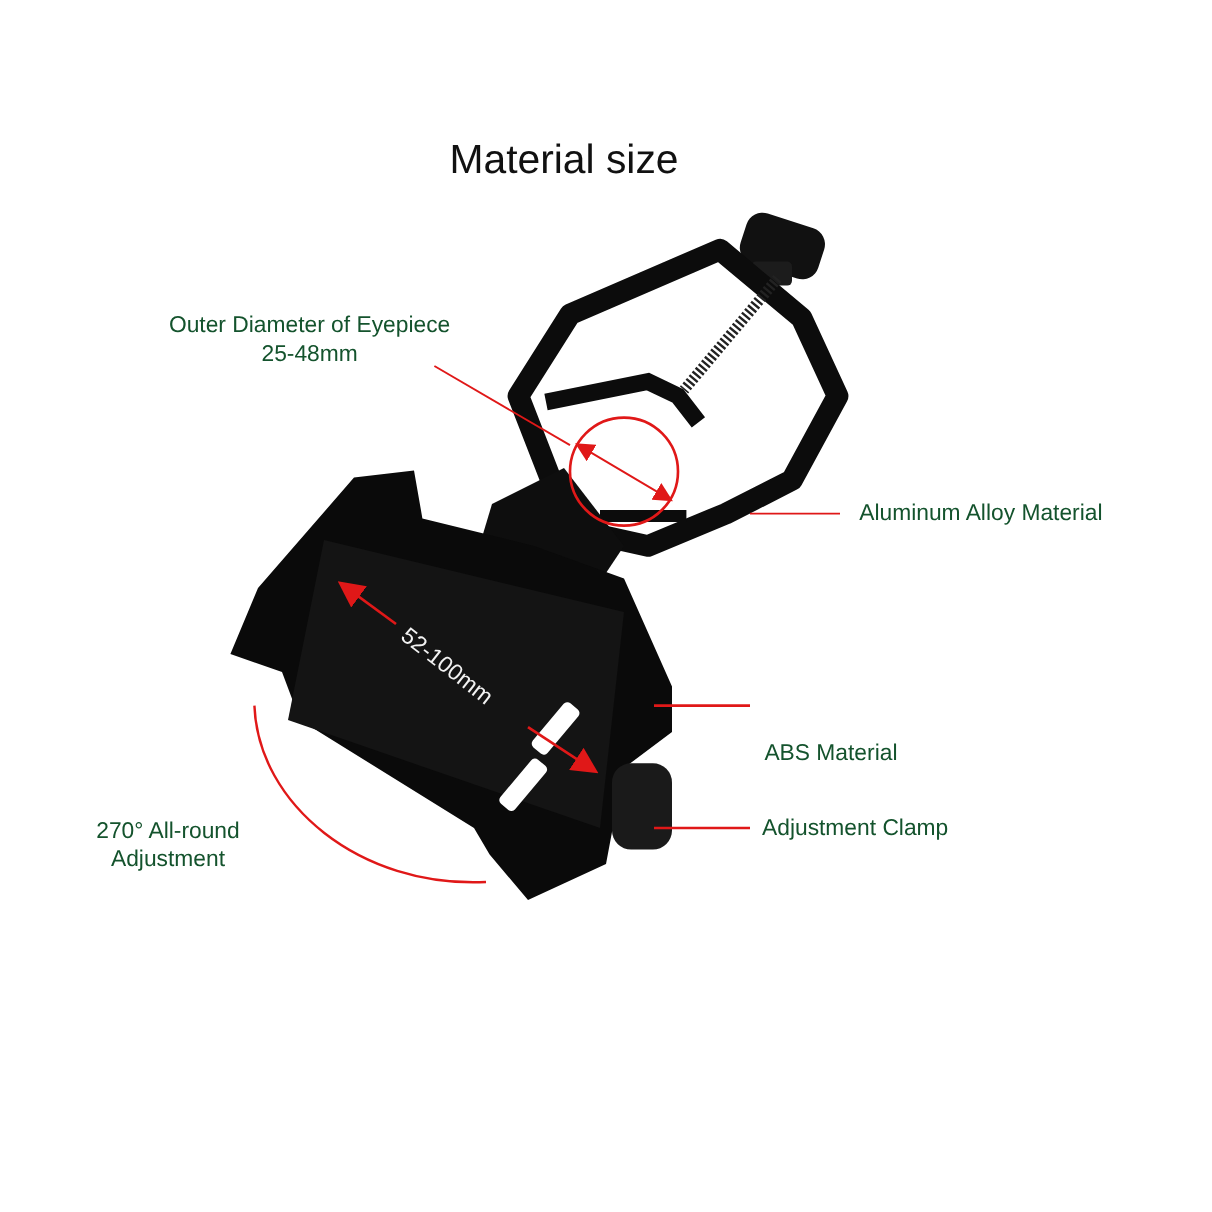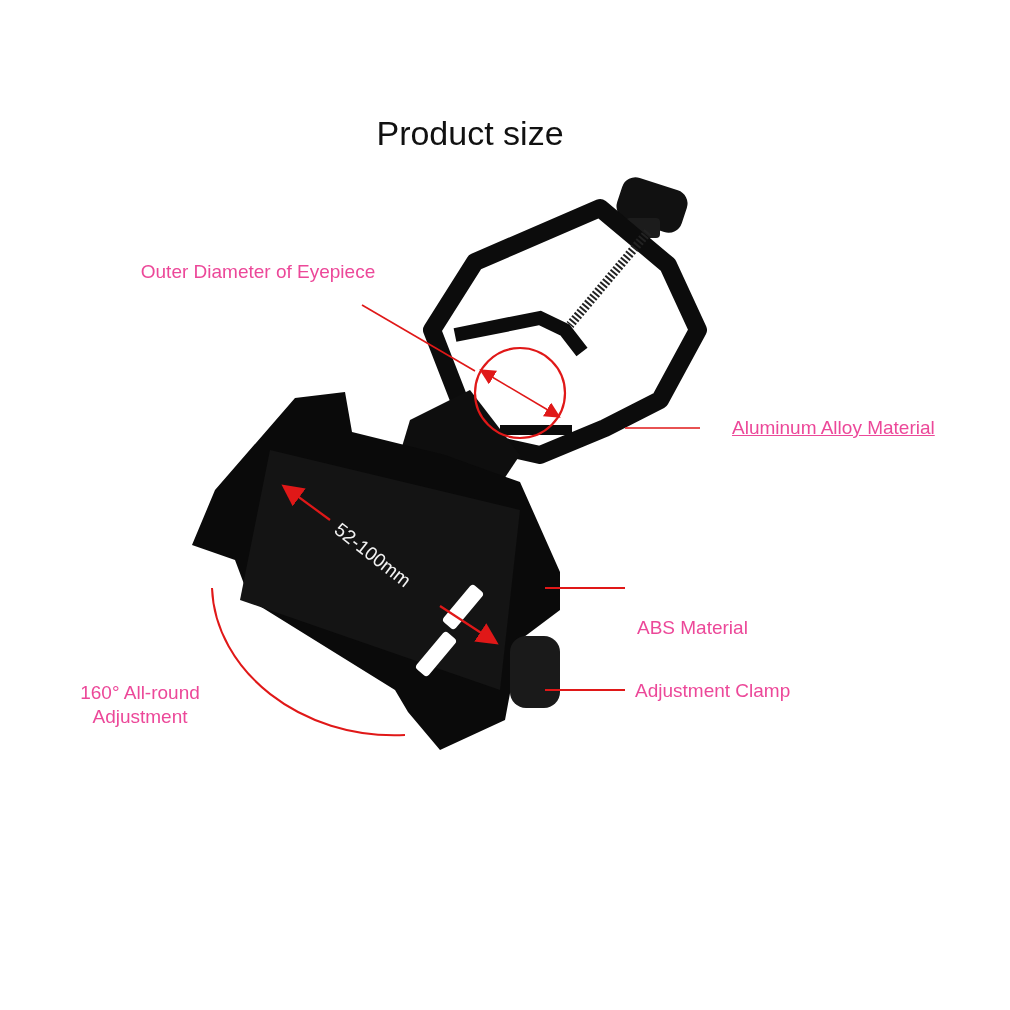--- a/index.html
+++ b/index.html
@@ -1,25 +1,25 @@
 <!DOCTYPE html>
 <html><head>
 <meta charset="utf-8">
 <style>
   html,body{margin:0;padding:0;background:#ffffff;}
   body{width:1010px;height:1010px;position:relative;overflow:hidden;font-family:"Liberation Sans",sans-serif;color:#111;}
   .title{position:absolute;left:0;width:940px;top:114px;text-align:center;font-size:34px;color:#111;}
-  .lbl{position:absolute;font-size:19px;color:#ec4899;line-height:24px;white-space:nowrap;}
+  .lbl{position:absolute;font-size:19px;color:#14532d;line-height:24px;white-space:nowrap;}
   .center{text-align:center;}
   svg.art{position:absolute;left:0;top:0;}
 </style>
 </head>
 <body>
 
-<div class="title">Product size</div>
+<div class="title">Material size</div>
 
 <svg class="art" width="1010" height="1010" viewBox="0 0 1010 1010">
   <defs>
     <marker id="ah" markerWidth="10" markerHeight="10" refX="8" refY="5" orient="auto">
       <path d="M0,0 L10,5 L0,10 z" fill="#e01818"></path>
     </marker>
     <marker id="ahs" markerWidth="10" markerHeight="10" refX="2" refY="5" orient="auto">
       <path d="M10,0 L0,5 L10,10 z" fill="#e01818"></path>
     </marker>
   </defs>
@@ -61,20 +61,21 @@
     <line x1="330" y1="520" x2="285" y2="487" marker-end="url(#ah)" stroke-width="2.2"></line>
     <line x1="440" y1="606" x2="495" y2="642" marker-end="url(#ah)" stroke-width="2.2"></line>
     <path d="M212,588 C215,670 300,740 405,735" stroke-width="2"></path>
   </g>
 
   <text x="0" y="0" transform="translate(333,532) rotate(38)" fill="#f2f2f2" font-size="19" font-family="Liberation Sans, sans-serif">52-100mm</text>
 </svg>
 
 <div class="lbl center" style="left:108px;top:260px;width:300px;">
   <div>Outer Diameter of Eyepiece</div>
+  <div>25-48mm</div>
 </div>
-<div class="lbl" style="left:732px;top:416px;text-decoration:underline;">Aluminum Alloy Material</div>
+<div class="lbl" style="left:716px;top:416px;">Aluminum Alloy Material</div>
 <div class="lbl" style="left:637px;top:576px;margin-top:40px;">ABS Material</div>
 <div class="lbl" style="left:635px;top:679px;">Adjustment Clamp</div>
 <div class="lbl center" style="left:55px;top:681px;width:170px;">
-  <div>160° All-round</div>
+  <div>270° All-round</div>
   <div>Adjustment</div>
 </div>
 
 </body></html>

